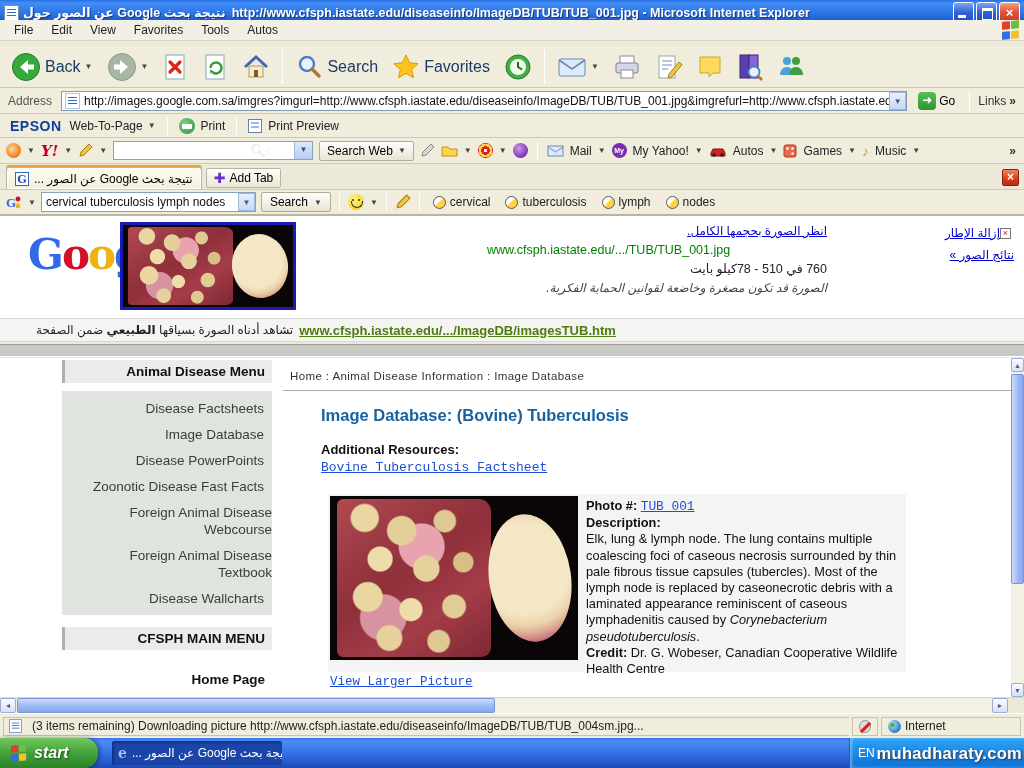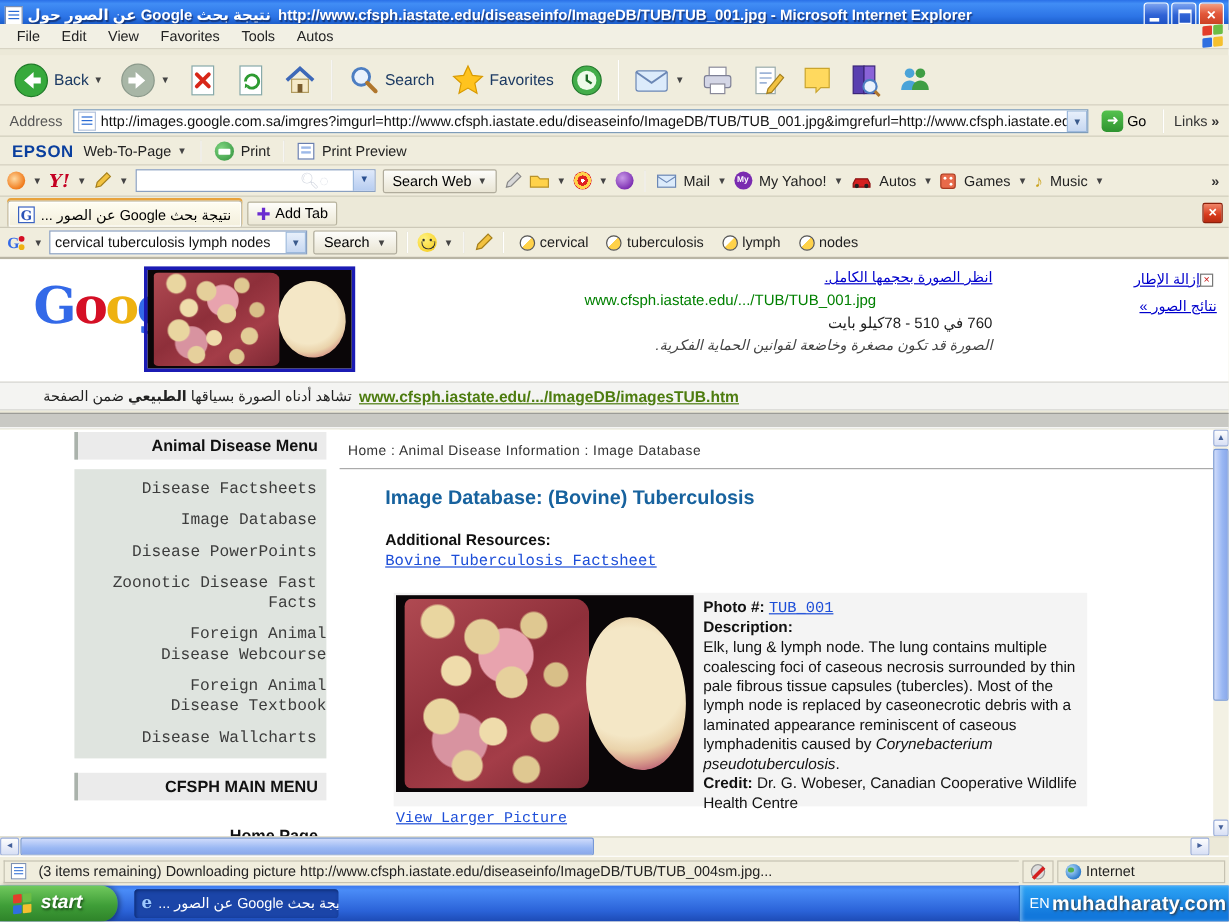--- a/index.html
+++ b/index.html
@@ -37,21 +37,21 @@
   .winflag i:nth-child(1){background:#e33e2b;} .winflag i:nth-child(2){background:#6cbd45;}
   .winflag i:nth-child(3){background:#2f6fe0;} .winflag i:nth-child(4){background:#f5c02f;}
 
   
   .toolbar { top:46px; height:42px; background:#f0eddd; border-bottom:1px solid #cdc9b8;
     display:flex; align-items:center; padding-left:6px; gap:4px; }
   .tbtn { display:flex; align-items:center; gap:4px; padding:3px 5px; border-radius:3px; color:#1c3a63; }
   .tsep { width:1px; height:34px; background:#c9c5b4; border-right:1px solid #fff; margin:0 3px; }
   .cicon { width:30px; height:30px; border-radius:50%; position:relative; flex:none; }
   .cicon svg, .micon svg { display:block; }
-  .tlabel { font-size:13px; }
+  .tlabel { font-size:16px; }
   .dropcaret { font-size:8px; color:#444; }
 
   
   .addressbar { top:88px; height:26px; background:#f0eddd; border-bottom:1px solid #cdc9b8;
     display:flex; align-items:center; padding:0 4px; gap:5px; }
   .addr-label { color:#555; padding:0 4px; }
   .addr-input { flex:1; height:20px; background:#fff; border:1px solid #7f9db9;
     display:flex; align-items:center; padding-left:3px; overflow:hidden; }
   .addr-input .urltext { white-space:nowrap; overflow:hidden; flex:1; font-size:12px; color:#111; }
   .addr-drop { width:17px; height:18px; background:linear-gradient(#e8f0fb,#c7d8f2);
@@ -141,21 +141,21 @@
   .framediv { top:344px; height:13px; background:#c9c9c4; border-top:1px solid #9c9c97; border-bottom:1px solid #fff; }
 
   
   .page { top:358px; height:339px; background:#fff; overflow:hidden; }
   .sidebar { position:absolute; left:8px; top:0; width:275px; height:100%; background:#fff; }
   .sb-bar { margin-left:54px; width:210px; height:23px; background:#ebebeb;
     border-left:3px solid #aab2ab; font-weight:bold; font-size:13.5px; color:#111;
     text-align:right; line-height:23px; padding-right:7px; }
   .sb-panel { margin-left:54px; width:210px; background:#dfe4df; margin-top:8px;
     padding:9px 8px 8px 4px; text-align:right; }
-  .sb-item { color:#3c3c3c; font-size:13.5px; line-height:17px; margin-bottom:9px;font-family:Liberation Mono, monospace; }
+  .sb-item { color:#3c3c3c; font-size:13.5px; line-height:17px; margin-bottom:9px; }
   .sb-bold { text-align:right; width:210px; margin-left:54px; font-weight:bold;
     font-size:13.5px; color:#111; padding-right:7px; }
   .main { position:absolute; left:283px; top:0; right:13px; height:100%; }
   .crumb { position:absolute; left:7px; top:12px; font-size:11.5px; color:#333; letter-spacing:.4px; }
   .mainhr { position:absolute; left:0; right:0; top:32px; border-top:1px solid #aaa; }
   .ctitle { position:absolute; left:38px; top:48px; font-size:16.5px; font-weight:bold; color:#17629e; }
   .addres { position:absolute; left:38px; top:84px; font-size:13px; font-weight:bold; color:#111; }
   .reslink { position:absolute; left:38px; top:101px; font-size:13px; }
   .reslink a, .viewlarger a, .desc a { color:#1d4ed8; text-decoration:underline;font-family:Liberation Mono, monospace; }
   .photo-panel { position:absolute; left:45px; top:136px; width:578px; height:178px; background:#f4f4f4; }

